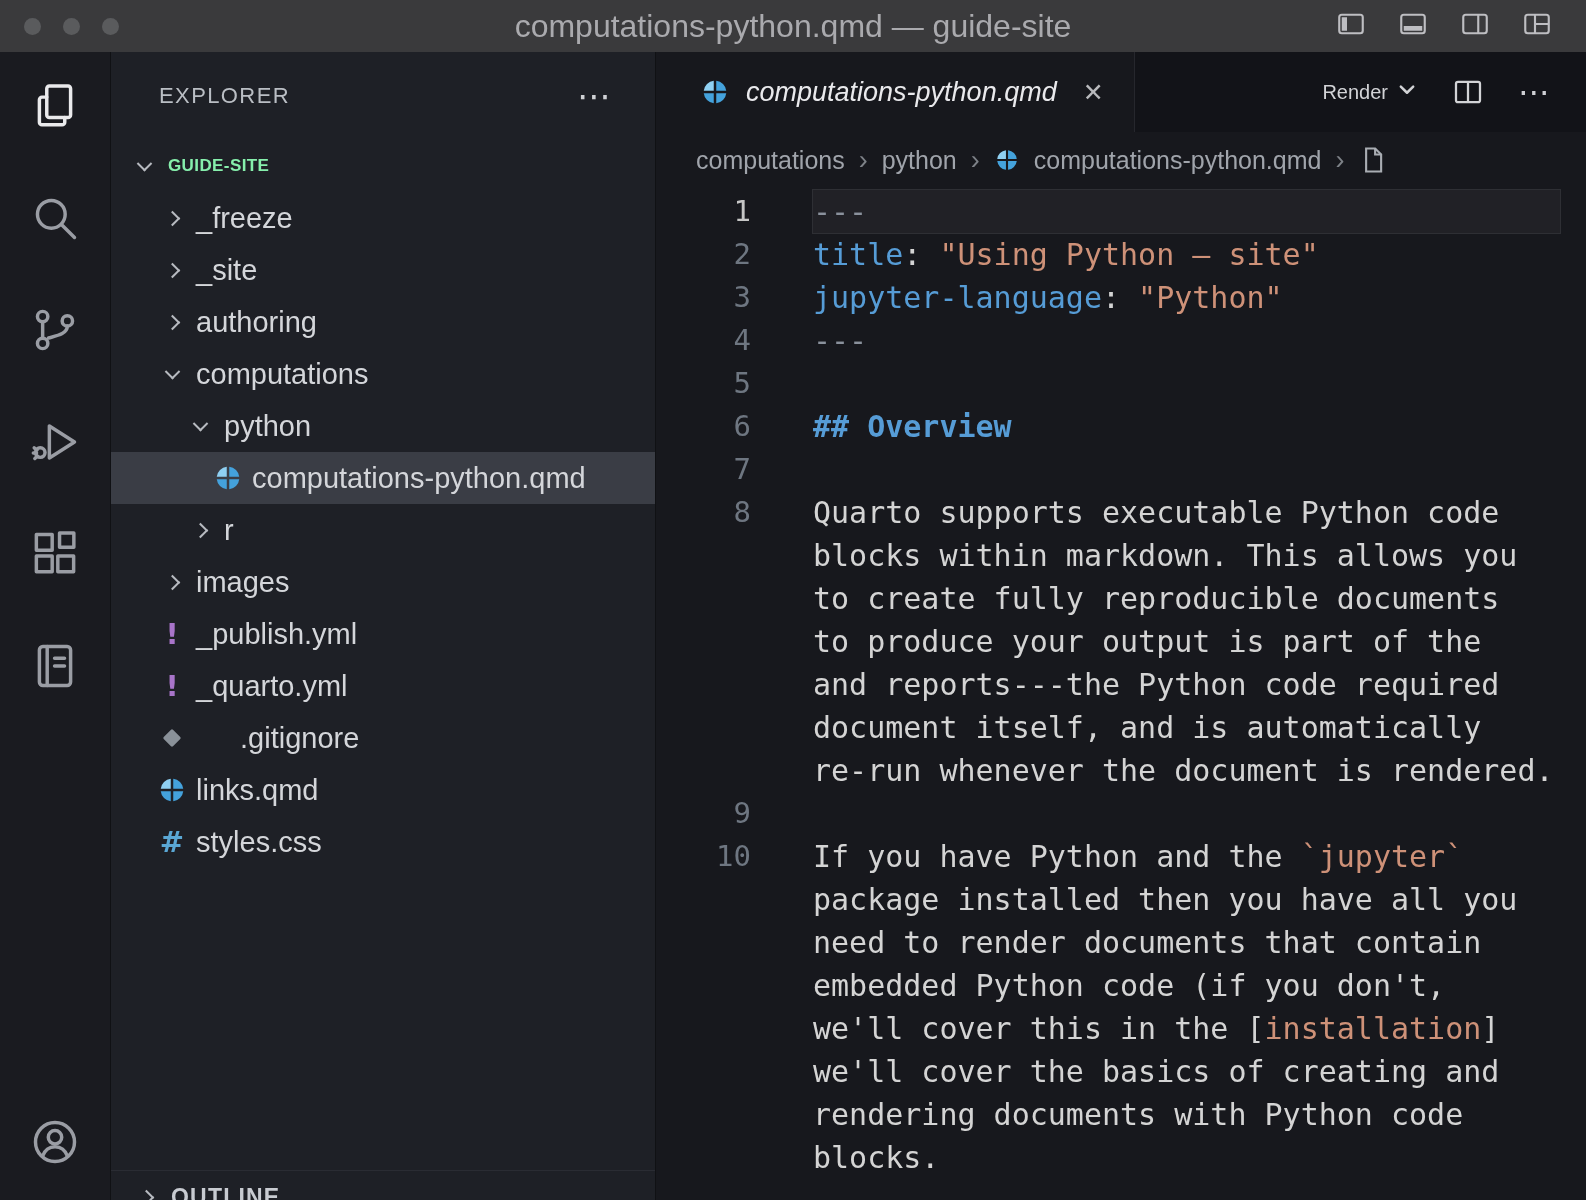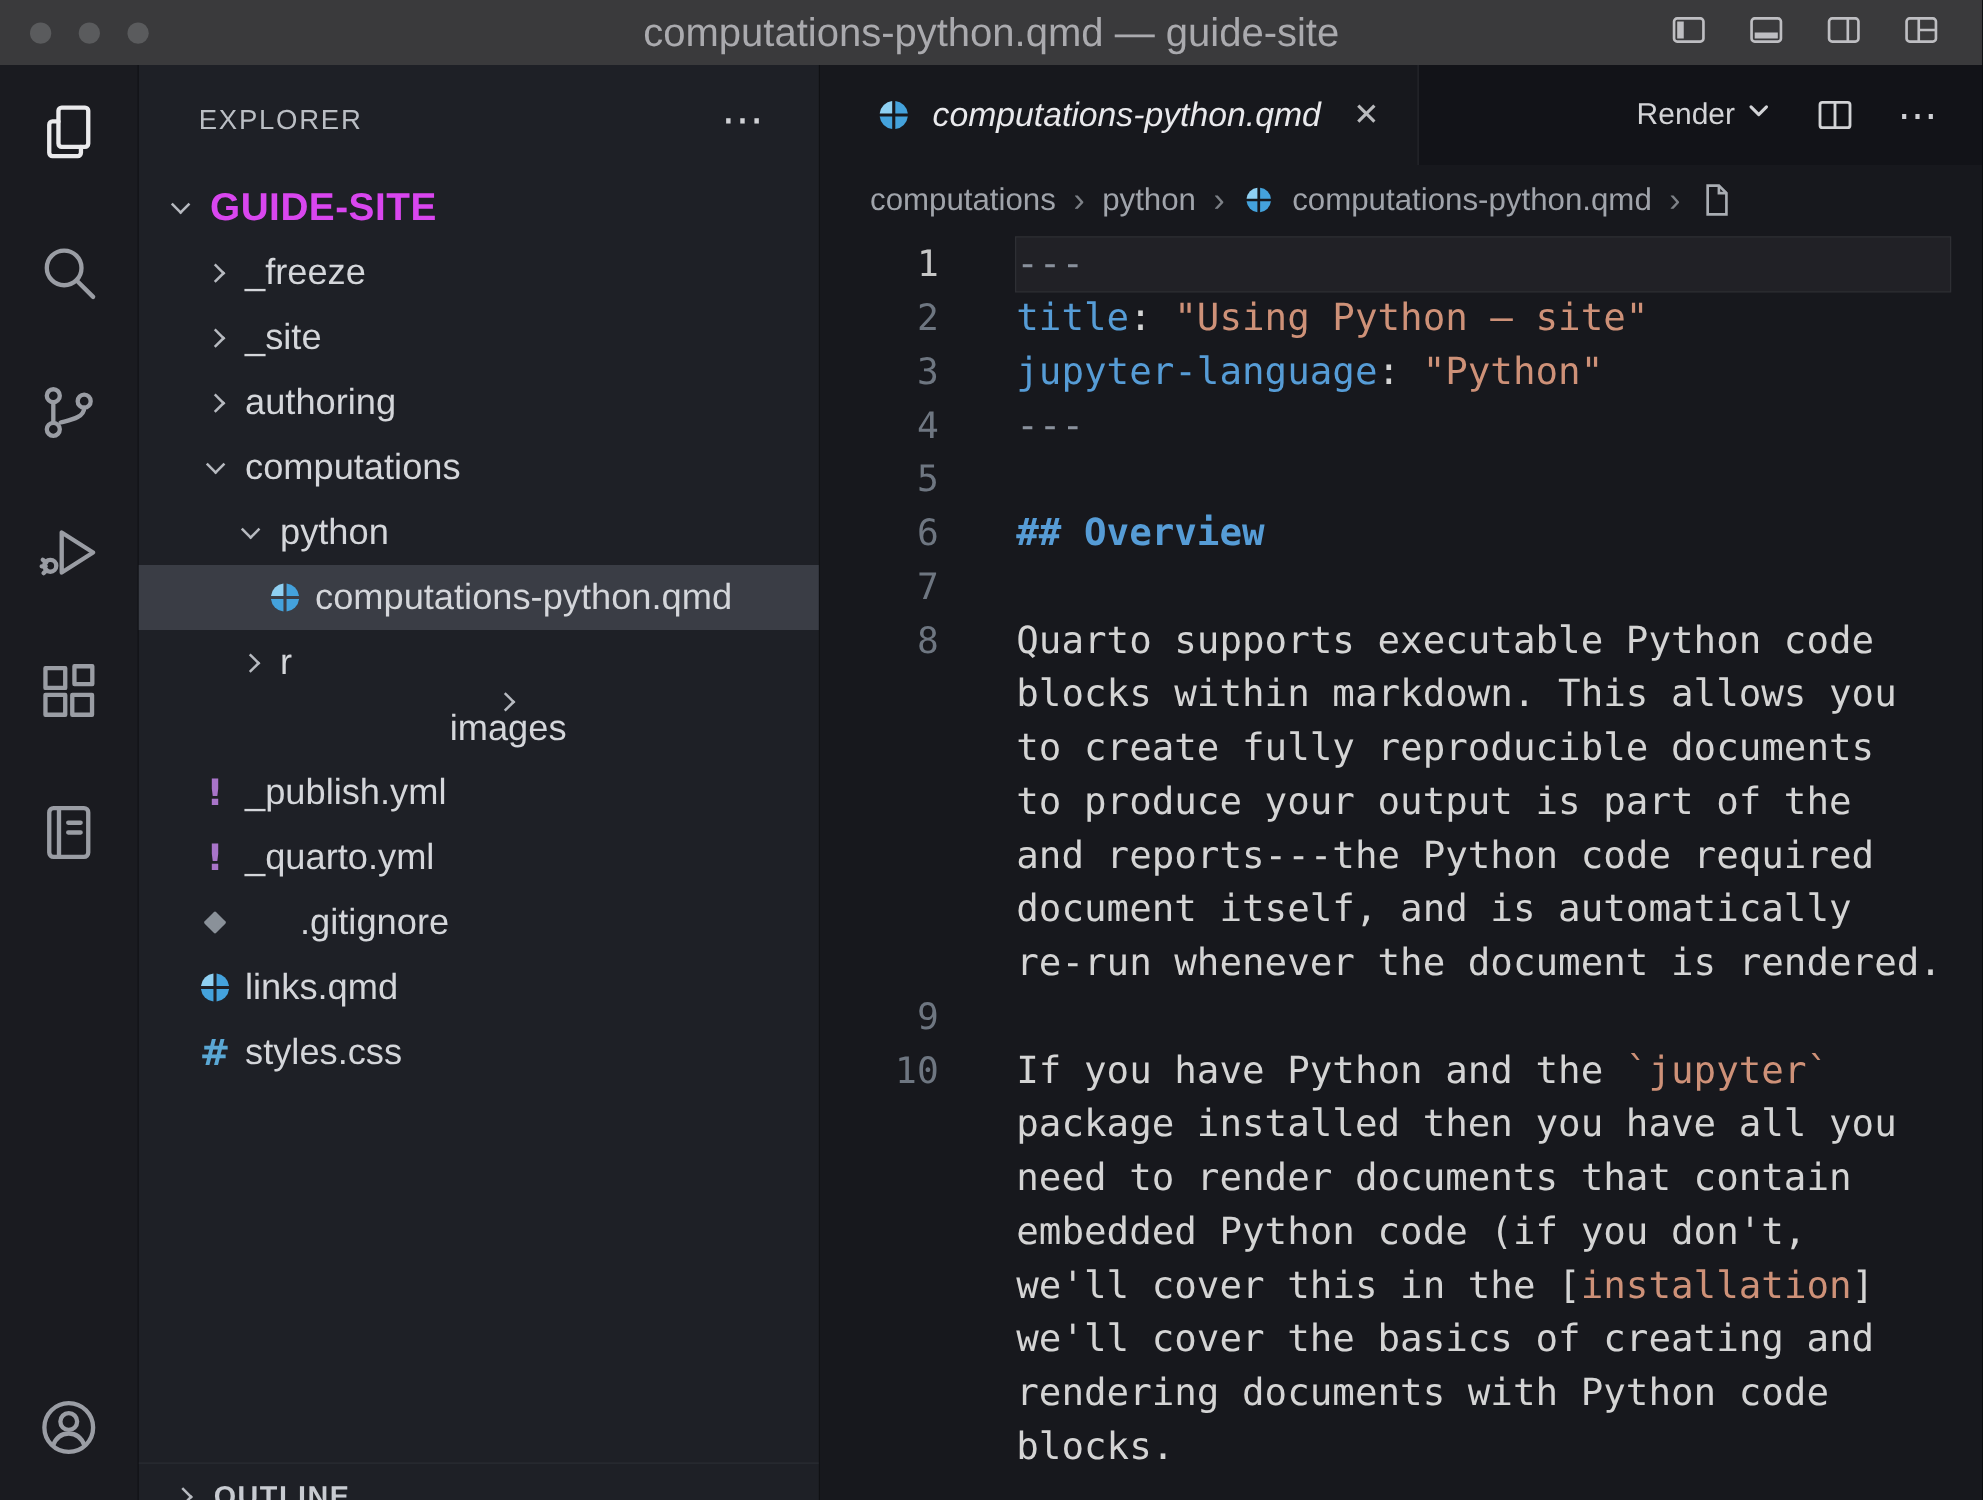--- a/index.html
+++ b/index.html
@@ -30,33 +30,33 @@
   .sb-header{ height:88px; display:flex; align-items:center; justify-content:space-between; padding:0 44px 0 48px; }
   .sb-title{ color:#babec4; font-size:22px; letter-spacing:1.4px; }
   .sb-more{ color:#d0d1d5; font-size:34px; cursor:pointer; line-height:1; }
   .tree-row{ height:52px; display:flex; align-items:center; padding-left:14px; cursor:pointer; }
   .tree-row.selected{ background:#3a3d45; }
   .slot{ width:38px; flex:none; display:flex; align-items:center; justify-content:center; }
   .chev{ display:inline-block; width:11px; height:11px; border-right:2.3px solid #b7bac0; border-bottom:2.3px solid #b7bac0; }
   .chev.right{ transform:rotate(-45deg); }
   .chev.down{ transform:rotate(45deg) translate(-2px,-2px); }
   .t-label{ margin-left:5px; font-size:29px; color:#d4d6da; white-space:nowrap; }
-  .root-label{ font-weight:700; font-size:31px; letter-spacing:.4px; color:#d946ef; }
+  .root-label{ font-weight:700; font-size:17px; letter-spacing:.4px; color:#86efac; }
   .fi{ display:inline-block; vertical-align:middle; }
   .glyph{ width:30px; text-align:center; font-weight:700; font-size:29px; font-family:"DejaVu Sans",sans-serif; line-height:1; }
   .outline{ position:absolute; left:0; right:0; bottom:-24px; height:54px; display:flex; align-items:center; padding-left:16px; border-top:1px solid #2a2c33; }
   .outline-label{ margin-left:6px; font-weight:700; font-size:23px; letter-spacing:1.2px; color:#c8cbd1; }
   
   .editor{ flex:1; min-width:0; display:flex; flex-direction:column; background:var(--bg-editor,#17181d); border-left:1px solid #101114; }
   .tabbar{ height:80px; background:#121318; display:flex; align-items:stretch; flex:none; }
   .tab{ display:flex; align-items:center; padding:0 30px 0 44px; background:var(--bg-editor,#17181d); border-right:1px solid #26272d; cursor:pointer; }
   .tab-label{ margin-left:16px; font-size:27px; font-style:italic; color:#e9e9ec; white-space:nowrap; }
   .tab-close{ margin-left:26px; font-size:25px; color:#b9babd; cursor:pointer; }
   .tab-actions{ margin-left:auto; display:flex; align-items:center; gap:34px; padding-right:36px; color:#d2d3d6; }
-  .render-btn{ display:flex; align-items:center; gap:8px; font-size:24px; cursor:pointer; }
+  .render-btn{ display:flex; align-items:center; gap:8px; font-size:20px; cursor:pointer; }
   .icon-btn{ cursor:pointer; display:inline-flex; align-items:center; }
   .dots{ font-size:32px; color:#cfd0d4; line-height:1; }
   .breadcrumbs{ height:56px; flex:none; display:flex; align-items:center; gap:14px; padding-left:40px; font-size:25px; color:#a0a4ab; white-space:nowrap; overflow:hidden; }
   .sep{ color:#7d8187; font-size:27px; }
   .bc-item{ cursor:pointer; }
   
   .code{ flex:1; overflow:hidden; padding-top:2px; font-family:"DejaVu Sans Mono","Liberation Mono",monospace; font-size:30px; }
   .code-row{ display:flex; height:43px; line-height:43px; }
   .ln{ width:95px; flex:none; text-align:right; color:var(--line-number,#6e7681); font-size:29px; }
   .code-text{ margin-left:62px; margin-right:26px; flex:1; white-space:pre; }
@@ -211,21 +211,21 @@
               </svg>
             </span>
             <span class="t-label">computations-python.qmd</span>
           </div>
           <div class="tree-row" style="padding-left: 70px;">
             <span class="slot">
               <span class="chev right"></span>
             </span>
             <span class="t-label">r</span>
           </div>
-          <div class="tree-row" style="padding-left: 42px; flex-direction: column;">
+          <div class="tree-row" style="padding-left: 42px;">
             <span class="slot">
               <span class="chev right"></span>
             </span>
             <span class="t-label">images</span>
           </div>
           <div class="tree-row" style="padding-left: 42px;">
             <span class="slot">
               <span class="fi glyph" style="color:var(--yml-purple)">!</span>
             </span>
             <span class="t-label">_publish.yml</span>

